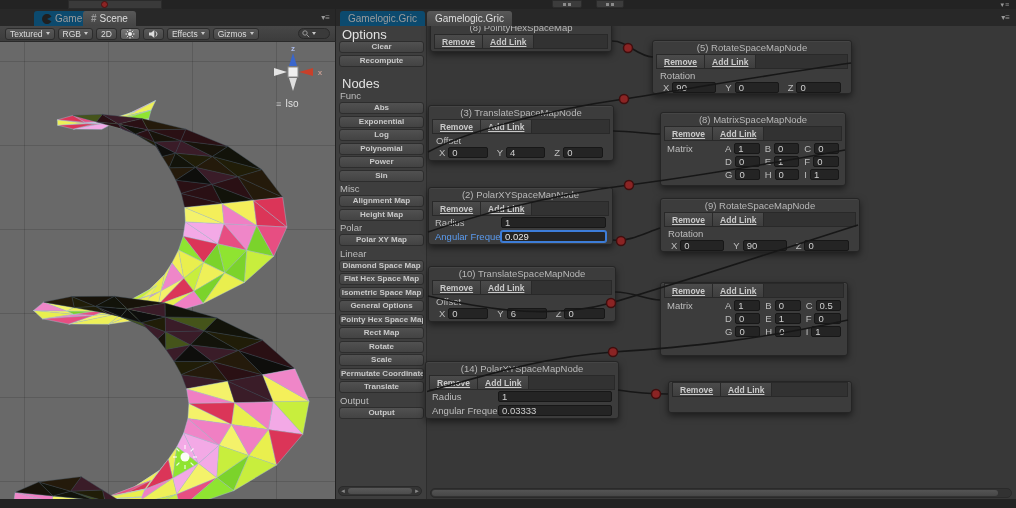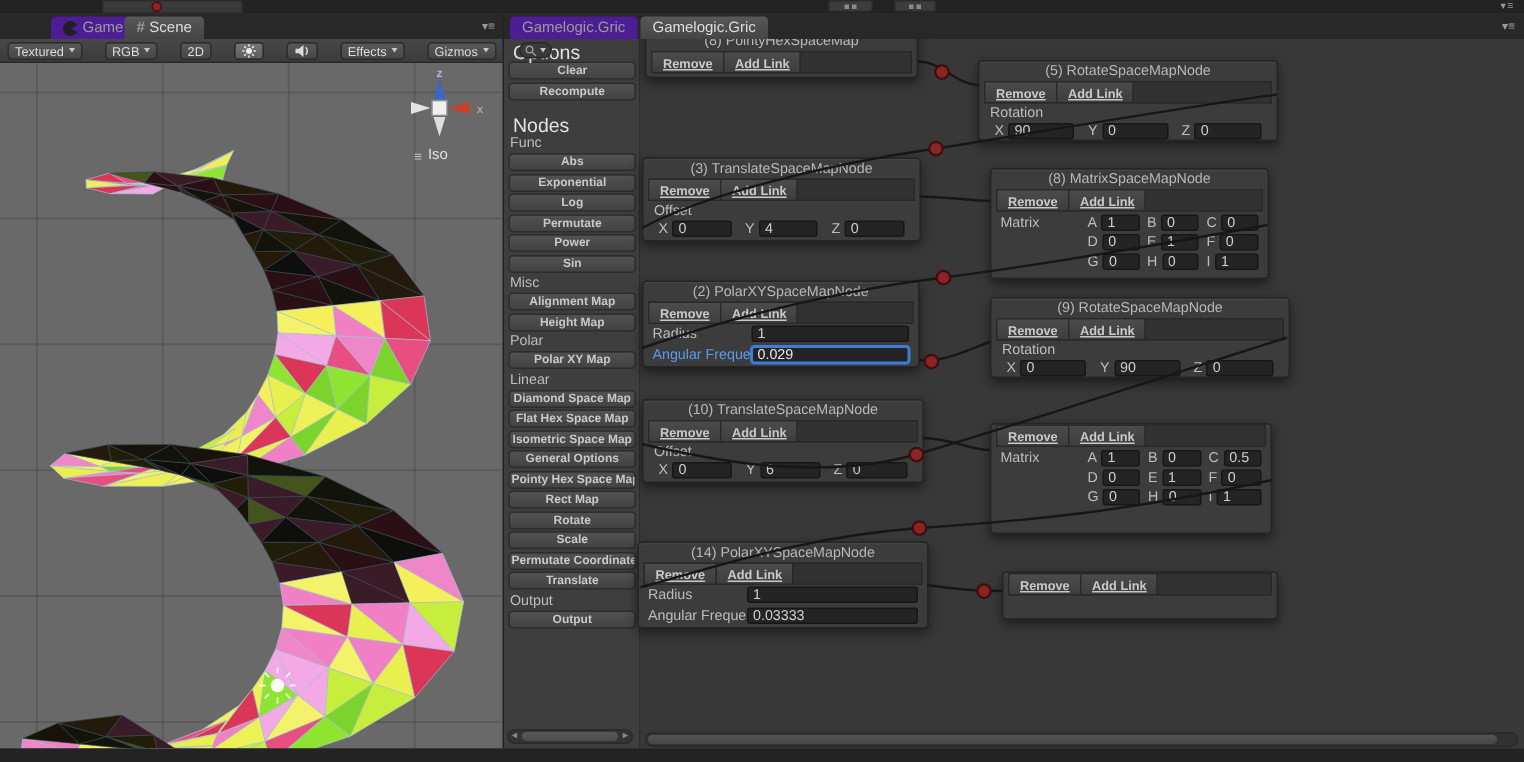--- a/index.html
+++ b/index.html
@@ -16,28 +16,28 @@
   .topstrip .sq{width:3px;height:3px;background:#8a8a8a;}
   .paneicon{font-size:7px;color:#9a9a9a;letter-spacing:1px;line-height:8px;}
 
   
   .tabbar{position:absolute;height:17px;background:#282828;z-index:3;}
   .tabbar.left{left:0;top:9px;width:336px;border-right:1px solid #222;}
   .tabbar.right{left:336px;top:9px;width:680px;}
   .tab{position:absolute;top:2px;height:15px;border-radius:3px 3px 0 0;display:flex;align-items:center;
        gap:3px;padding:0 8px;font-size:10px;color:#9c9c9c;white-space:nowrap;}
   .tab.active{background:linear-gradient(#585858,#454545);color:#dedede;}
-  .tab.inactive{background:#4c1d95;}
+  .tab.inactive{background:#0c4a6e;}
   .hashicon{font-size:10px;color:#9a9a9a;font-weight:bold;}
   .panemenu{position:absolute;top:4px;font-size:8px;color:#9a9a9a;line-height:9px;letter-spacing:0;}
 
   
   .scene-toolbar{position:absolute;left:0;top:26px;width:336px;height:16px;
     background:linear-gradient(#474747,#3c3c3c);border-bottom:1px solid #2a2a2a;border-right:1px solid #222;
-    display:flex;align-items:center;padding:0 5px;gap:15px;z-index:5;}
+    display:flex;align-items:center;padding:0 5px;gap:3px;z-index:5;}
   .ddl,.tbtn{height:12px;display:flex;align-items:center;font-size:8.5px;color:#dcdcdc;
     background:linear-gradient(#585858,#474747);border:1px solid #2c2c2c;border-radius:3px;padding:0 4px;gap:3px;}
   .tbtn.on{background:linear-gradient(#757575,#5d5d5d);}
   .arr{width:0;height:0;border-left:2.5px solid transparent;border-right:2.5px solid transparent;border-top:3px solid #c8c8c8;}
   .searchpill{margin-left:auto;width:32px;height:11px;border-radius:6px;background:#3a3a3a;
     border:1px solid #292929;display:flex;align-items:center;padding:0 3px;gap:2px;}
 
   
   .viewport{position:absolute;left:0;top:42px;width:336px;height:457px;background:#696969;overflow:hidden;
     border-right:1px solid #222;
@@ -460,21 +460,21 @@
   <div class="sidebar">
     <div class="sb-header">Options</div>
     <button class="sb-btn">Clear</button>
     <button class="sb-btn">Recompute</button>
     <div class="sb-gap"></div>
     <div class="sb-header">Nodes</div>
     <div class="sb-label">Func</div>
     <button class="sb-btn">Abs</button>
     <button class="sb-btn">Exponential</button>
     <button class="sb-btn">Log</button>
-    <button class="sb-btn">Permutate</button>
+    <button class="sb-btn">Polynomial</button>
     <button class="sb-btn">Power</button>
     <button class="sb-btn">Sin</button>
     <div class="sb-label">Misc</div>
     <button class="sb-btn">Alignment Map</button>
     <button class="sb-btn">Height Map</button>
     <div class="sb-label">Polar</div>
     <button class="sb-btn">Polar XY Map</button>
     <div class="sb-label">Linear</div>
     <button class="sb-btn">Diamond Space Map</button>
     <button class="sb-btn">Flat Hex Space Map</button>

